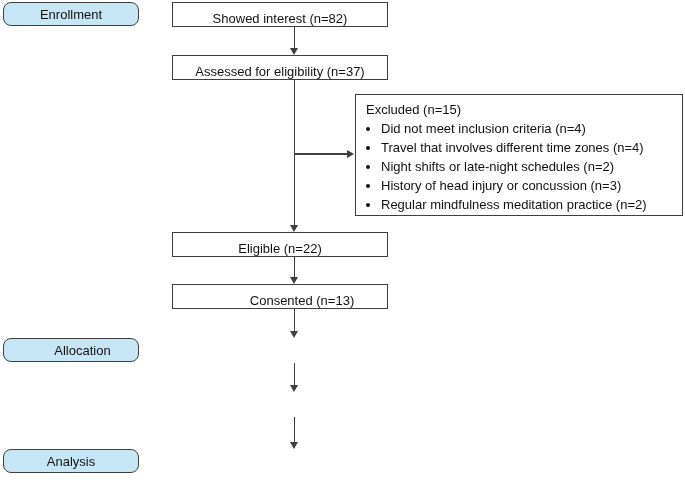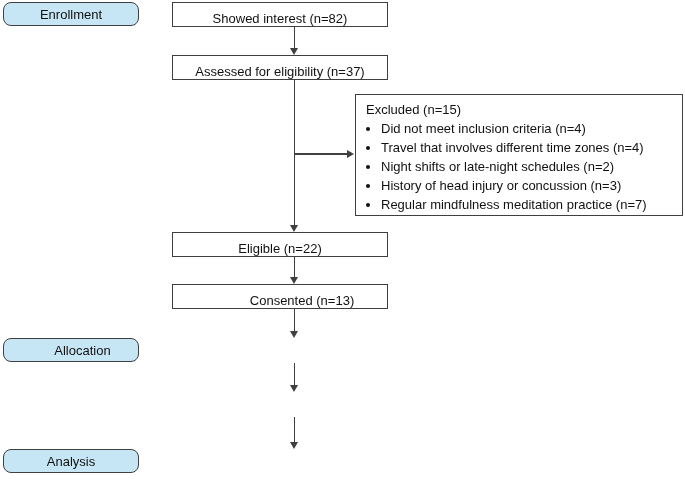--- a/index.html
+++ b/index.html
@@ -109,21 +109,21 @@
       <span>Consented (n=13)</span>
     </div>
 
   <div class="excluded">
     <div>Excluded (n=15)</div>
     <ul>
       <li>Did not meet inclusion criteria (n=4)</li>
       <li>Travel that involves different time zones (n=4)</li>
       <li>Night shifts or late-night schedules (n=2)</li>
       <li>History of head injury or concussion (n=3)</li>
-      <li>Regular mindfulness meditation practice (n=7)</li>
+      <li>Regular mindfulness meditation practice (n=2)</li>
     </ul>
   </div>
 
   <div class="vline" style="top:27px;height:21px;"></div>
   <div class="head-down" style="top:48px;"></div>
 
   <div class="vline" style="top:80px;height:145px;"></div>
   <div class="head-down" style="top:225px;"></div>
 
   <div class="hline"></div>

